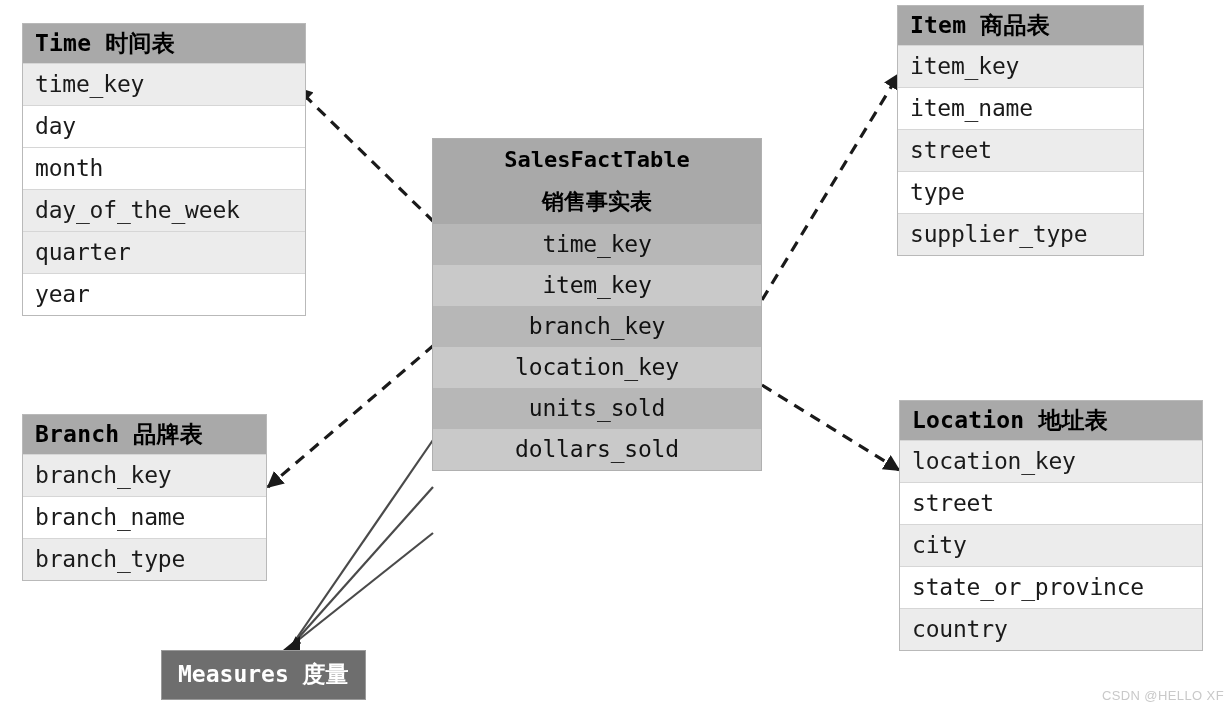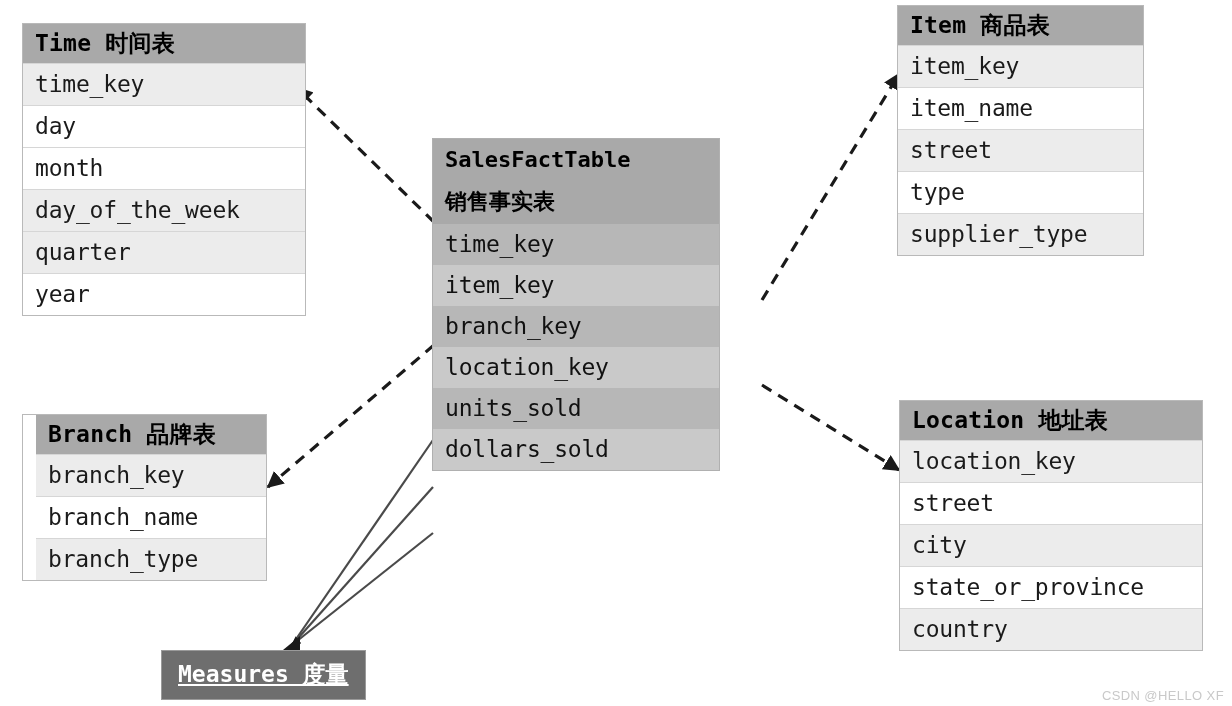--- a/index.html
+++ b/index.html
@@ -152,46 +152,46 @@
 
   <div class="table-box" style="left:897px; top:5px; width:247px;">
     <div class="tbl-header">Item 商品表</div>
     <div class="tbl-row shade-a">item_key</div>
     <div class="tbl-row shade-b">item_name</div>
     <div class="tbl-row shade-a">street</div>
     <div class="tbl-row shade-b">type</div>
     <div class="tbl-row shade-a">supplier_type</div>
   </div>
 
-  <div class="table-box" style="left:22px; top:414px; width:245px;padding-left:13px;">
+  <div class="table-box" style="left:22px; top:414px; width:245px;">
     <div class="tbl-header">Branch 品牌表</div>
     <div class="tbl-row shade-a">branch_key</div>
     <div class="tbl-row shade-b">branch_name</div>
     <div class="tbl-row shade-a">branch_type</div>
   </div>
 
   <div class="table-box" style="left:899px; top:400px; width:304px;">
     <div class="tbl-header">Location 地址表</div>
     <div class="tbl-row shade-a">location_key</div>
     <div class="tbl-row shade-b">street</div>
     <div class="tbl-row shade-a">city</div>
     <div class="tbl-row shade-b">state_or_province</div>
     <div class="tbl-row shade-a">country</div>
   </div>
 
-  <div class="fact-box" style="left:432px; top:138px; width:288px;">
+  <div class="fact-box" style="left:432px; top:138px; width:330px;text-align:center;">
     <div class="fact-header">
       <div>SalesFactTable</div>
       <div class="cn">销售事实表</div>
     </div>
     <div class="fact-row fshade-a">time_key</div>
     <div class="fact-row fshade-b">item_key</div>
     <div class="fact-row fshade-a">branch_key</div>
     <div class="fact-row fshade-b">location_key</div>
     <div class="fact-row fshade-a">units_sold</div>
     <div class="fact-row fshade-b">dollars_sold</div>
   </div>
 
-  <div class="measures-box" style="left:161px; top:650px;text-decoration:underline;">Measures 度量</div>
+  <div class="measures-box" style="left:161px; top:650px;">Measures 度量</div>
 
   <div class="watermark">CSDN @HELLO XF</div>
 
 </div>
 
 </body></html>

